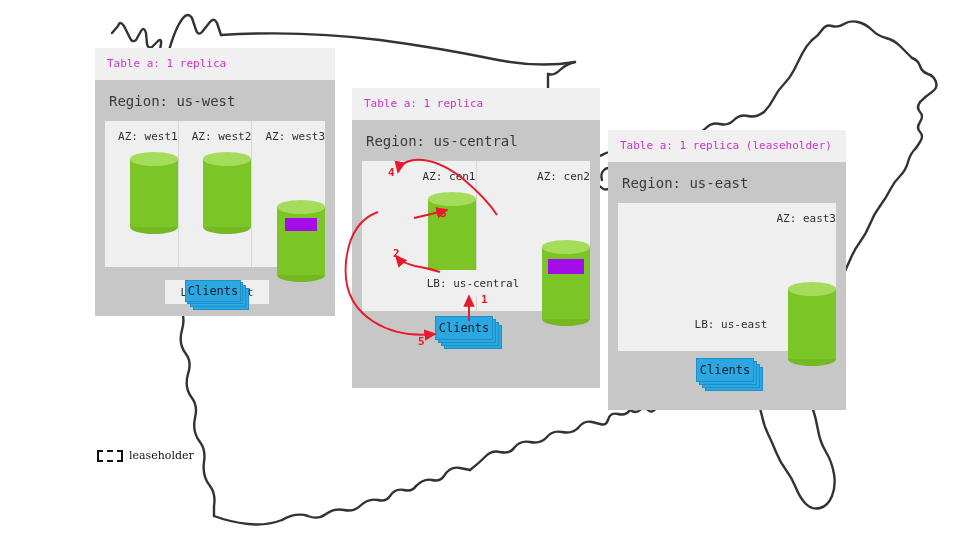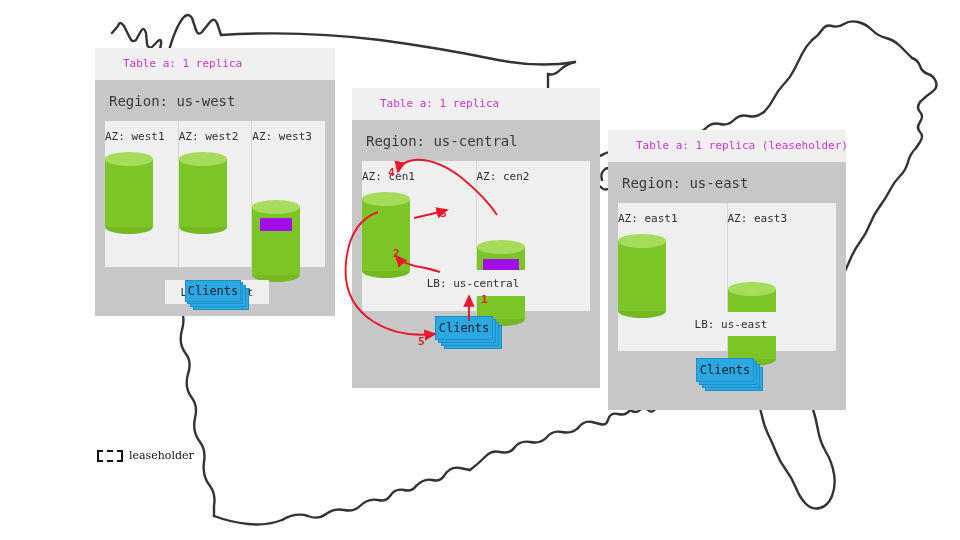--- a/index.html
+++ b/index.html
@@ -9,31 +9,31 @@
     position:relative;
   }
   #stage{position:absolute;left:0;top:0;width:960px;height:540px;}
   .map-layer{position:absolute;left:0;top:0;width:960px;height:540px;z-index:1;}
   .arrow-layer{position:absolute;left:0;top:0;width:960px;height:540px;z-index:40;pointer-events:none;}
 
   .region{position:absolute;z-index:10;}
   .region-header{
     background:#f0f0f0;color:#cc33cc;
     font-size:11px;line-height:1;
-    padding:10px 12px 11px 28px;
+    padding:10px 12px 11px 12px;
     white-space:nowrap;
   }
   .region-body{background:#c7c7c7;padding:0 0 0 0;}
   .region-title{
     color:#3a3a3a;font-size:14px;padding:13px 14px 12px 14px;white-space:nowrap;
   }
   .az-row{display:flex;background:#efefef;margin:0 10px;}
   .az-cell{
     flex:1;background:#efefef;border-right:1px solid #d6d6d6;
-    padding:9px 0 12px 0;display:flex;flex-direction:column;align-items:flex-start;
+    padding:9px 0 12px 0;display:flex;flex-direction:column;align-items:flex-end;
   }
   .az-cell:last-child{border-right:none;gap:48px;}
   .az-label{font-size:11px;color:#2f2f2f;margin-bottom:9px;white-space:nowrap;}
 
   .cyl{position:relative;}
   .cyl-top{position:absolute;left:0;top:0;width:100%;height:14px;border-radius:50%;background:#a6dc5b;}
   .cyl-mid{position:absolute;left:0;top:7px;width:100%;background:#7cc526;}
   .cyl-bot{position:absolute;left:0;width:100%;height:14px;border-radius:50%;background:#74b822;}
   .lease{position:absolute;background:#a30ee8;z-index:3;}
   .lease.marked{border:2px dashed #111111;box-sizing:border-box;}
@@ -233,28 +233,20 @@
     </div>
   </div>
 
 
   <div class="region" id="reg-east" style="left:608px;top:130px;width:238px;">
     <div class="region-header">Table a: 1 replica (leaseholder)</div>
     <div class="region-body" style="height:248px;">
       <div class="region-title">Region: us-east</div>
       <div class="az-row" style="height:148px;">
         <div class="az-cell">
-          <div class="az-label">AZ: east1</div>
-          <div class="cyl" style="width:48px;height:84px;">
-            <div class="cyl-bot" style="top:70px;"></div>
-            <div class="cyl-mid" style="height:70px;"></div>
-            <div class="cyl-top"></div>
-          </div>
-        </div>
-        <div class="az-cell">
           <div class="az-label">AZ: east3</div>
           <div class="cyl" style="width:48px;height:84px;">
             <div class="cyl-bot" style="top:70px;"></div>
             <div class="cyl-mid" style="height:70px;"></div>
             <div class="cyl-top"></div>
           </div>
         </div>
       </div>
     </div>
     <div class="lb" style="left:70px;top:182px;width:106px;height:24px;">

